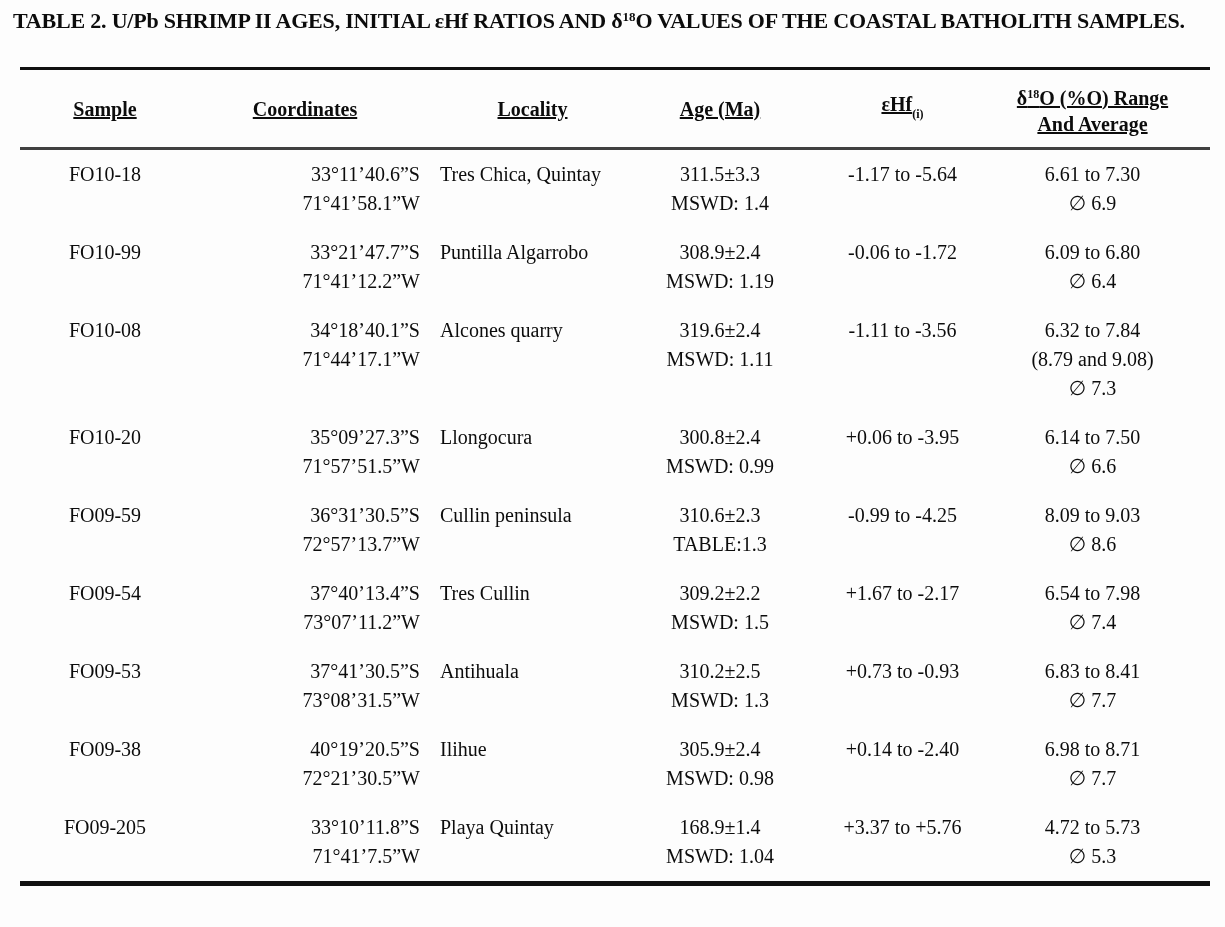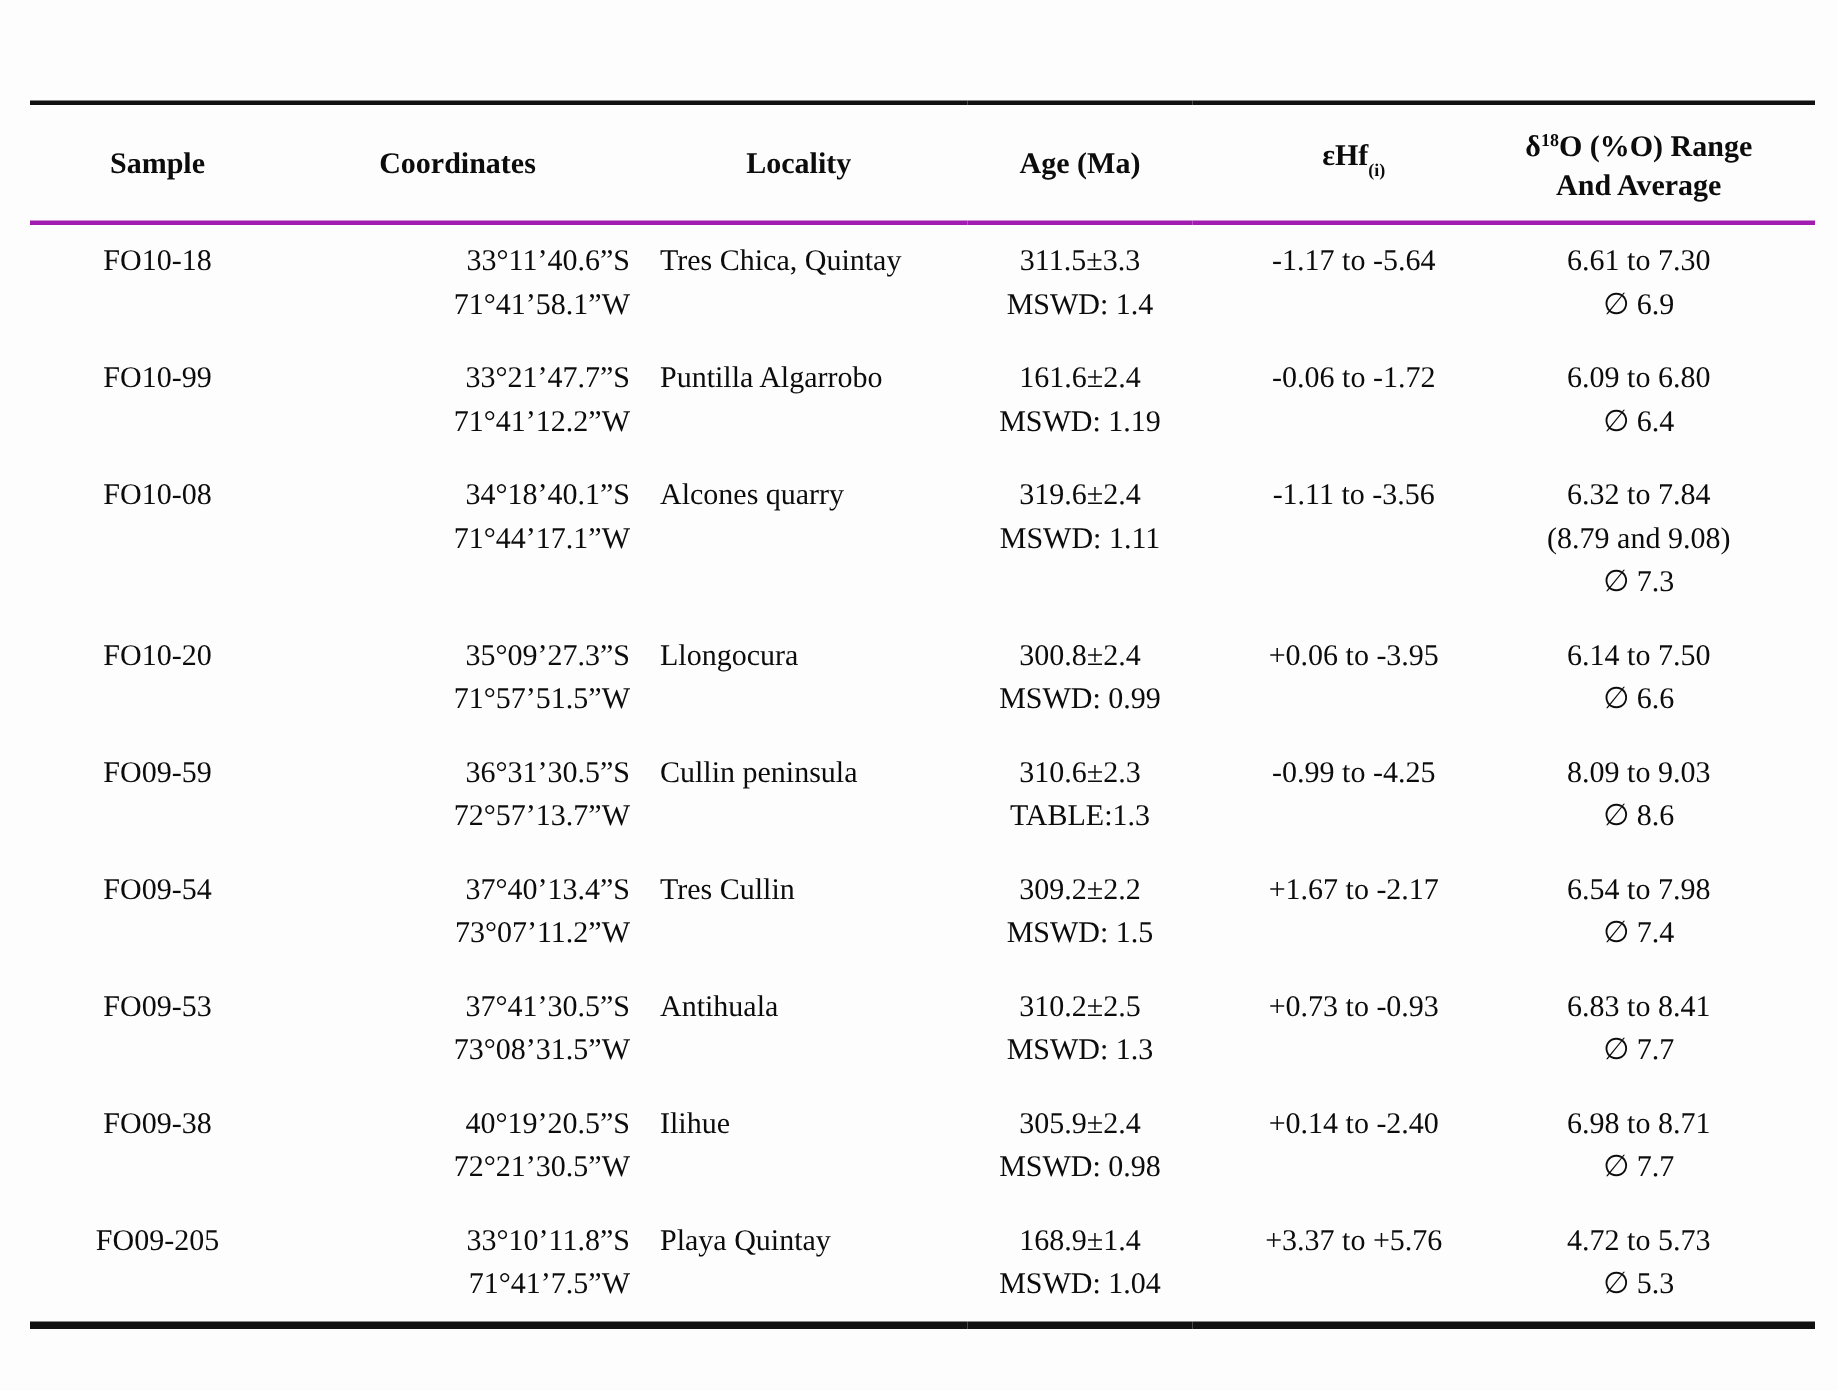--- a/index.html
+++ b/index.html
@@ -35,21 +35,22 @@
     left: 20px;
     top: 67px;
     width: 1190px;
     border-collapse: collapse;
     table-layout: fixed;
     border-top: 3px solid #111;
     border-bottom: 5px solid #111;
   }
   thead tr {
     height: 80px;
-    border-bottom: 3px solid #a21caf;
+    border-bottom: 3px solid #404040;
+    text-decoration: underline;
   }
   th {
     font-size: 20px;
     font-weight: bold;
     vertical-align: middle;
     text-align: center;
     line-height: 26px;
     padding: 0;
   }
   th sub {
@@ -71,20 +72,21 @@
   }
   td.c-coords { text-align: right; padding-left: 50px; }
   td.c-loc    { text-align: left; padding-left: 20px; }
   th.c-d18o, td.c-d18o { padding-right: 35px; }
 </style>
 </head>
 <body>
 
 <div class="page">
 
+  <div class="title"><span>TABLE 2. U/Pb SHRIMP II AGES, INITIAL εHf RATIOS AND δ</span><sup>18</sup><span>O VALUES OF THE COASTAL BATHOLITH SAMPLES.</span></div>
 
   <table class="tbl">
     <colgroup>
       <col style="width:170px">
         <col style="width:230px">
         <col style="width:225px">
       <col style="width:150px">
         <col style="width:215px">
         <col style="width:200px">
     </colgroup>
@@ -132,21 +134,21 @@
             <div>FO10-99</div>
           </td>
         <td class="c-coords">
           <div>33°21’47.7”S</div>
           <div>71°41’12.2”W</div>
         </td>
         <td class="c-loc">
             <div>Puntilla Algarrobo</div>
           </td>
         <td class="c-age">
-          <div>161.6±2.4</div>
+          <div>308.9±2.4</div>
           <div>MSWD: 1.19</div>
         </td>
         <td class="c-ehf">
             <div>-0.06 to -1.72</div>
           </td>
         <td class="c-d18o">
           <div>6.09 to 6.80</div>
           <div>∅ 6.4</div>
         </td>
       </tr>

